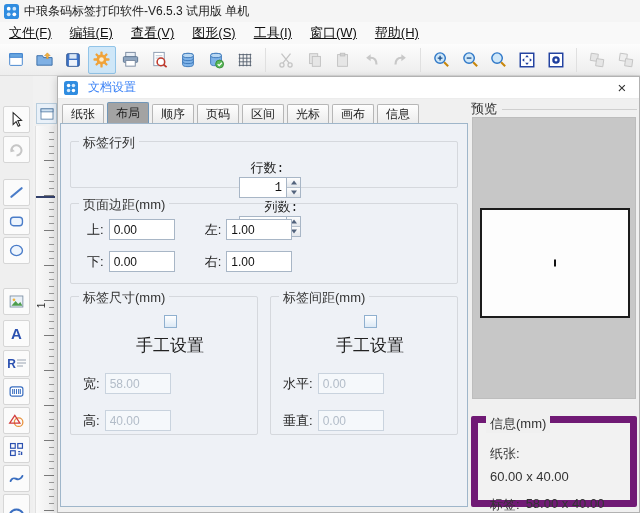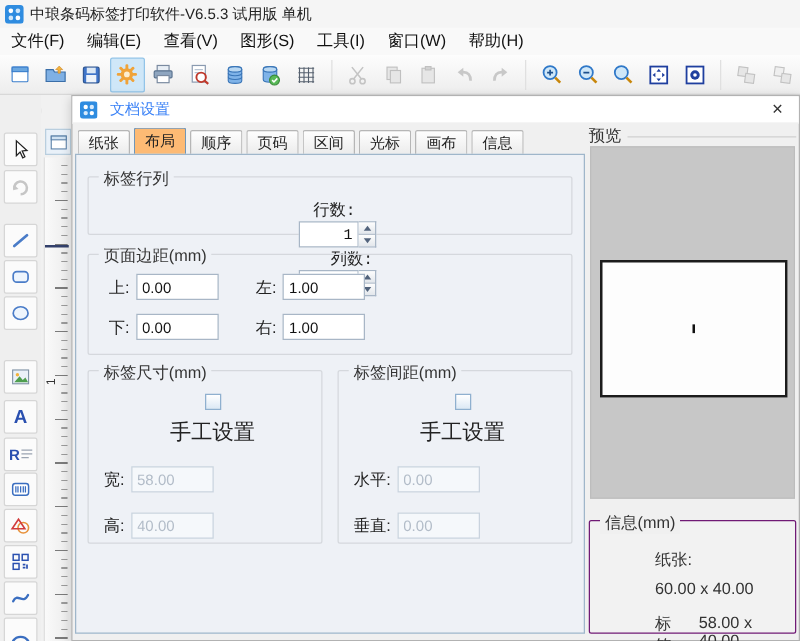--- a/index.html
+++ b/index.html
@@ -8,21 +8,21 @@
     position:relative; overflow:hidden;
     font-family:"Liberation Sans","DejaVu Sans",sans-serif;
     background:#f0f0f0; color:#1a1a1a;
   }
   
   .titlebar { position:absolute; left:0; top:0; width:640px; height:22px;
     background:#f5f5f5; display:flex; align-items:center; gap:5px; padding-left:4px;
     font-size:12px; color:#222; }
   .menubar { position:absolute; left:0; top:22px; width:640px; height:22px;
     background:#f9f9f9; display:flex; align-items:center; font-size:13px; color:#111; }
-  .menu-item { padding:2px 9px; cursor:default; }
+  .menu-item { padding:2px 9px; cursor:default;text-decoration:underline; }
   .toolbar { position:absolute; left:0; top:44px; width:640px; height:32px;
     background:linear-gradient(#fdfdfd,#ededed); border-bottom:1px solid #d8d8d8;
     display:flex; align-items:center; padding-left:2px; }
   .tbtn { width:30px; height:28px; display:flex; align-items:center; justify-content:center;
     border:1px solid transparent; border-radius:2px; }
   .tbtn.active { background:#cfe7f8; border-color:#92c4e8; }
   .tsep { width:7px; height:24px; border-right:1px solid #e0e0e0; margin-right:6px; }
   
   .bg-doc-tab { position:absolute; left:2px; top:80px; width:56px; overflow:hidden;
     font-size:13px; color:#bdbdbd; white-space:nowrap; }
@@ -50,21 +50,21 @@
     background:#f0f0f0; border:1px solid #b2b2b2; box-shadow:0 2px 8px rgba(0,0,0,.18); }
   .dlg-title { position:absolute; left:0; top:0; width:100%; height:22px; background:#ffffff;
     border-bottom:1px solid #ececec; display:flex; align-items:center; gap:10px; padding-left:6px;
     font-size:12px; color:#3b82f6; }
   .dlg-close { position:absolute; right:8px; top:2px; width:18px; height:18px;
     font-size:15px; line-height:18px; text-align:center; color:#333; cursor:default; }
   .tabs { position:absolute; left:4px; top:25px; height:22px; display:flex; gap:3px; align-items:flex-end; }
   .tab { height:20px; padding:0 8px; font-size:12px; color:#222;
     background:linear-gradient(#fefefe,#ebebeb); border:1px solid #b6b6b6; border-bottom:none;
     border-radius:2px 2px 0 0; display:flex; align-items:center; }
-  .tab.active { height:22px; background:#fdba74; border-color:#7096b8; }
+  .tab.active { height:22px; background:#a3a3a3; border-color:#7096b8; }
   .panel { position:absolute; left:2px; top:46px; width:408px; height:384px;
     background:#eef1f6; border:1px solid #9fb6ca; }
   .group { position:absolute; border:1px solid #d5d8dd; border-radius:2px; }
   .gtitle { position:absolute; top:-8px; left:8px; background:#eef1f6; padding:0 4px;
     font-size:13px; color:#333; }
   .g1 { left:9px; top:17px; width:388px; height:47px;font-family:Liberation Mono, monospace; }
   .g2 { left:9px; top:79px; width:388px; height:81px; }
   .g3 { left:9px; top:172px; width:188px; height:139px; }
   .g4 { left:209px; top:172px; width:188px; height:139px; }
   .frow { display:flex; align-items:center; font-size:13px; color:#222; }
@@ -92,21 +92,21 @@
   .preview-head { position:absolute; left:413px; top:23px; width:166px;
     display:flex; align-items:center; gap:5px; font-size:13px; color:#333; }
   .preview-head .hline { flex:1; border-top:1px solid #cfcfcf; }
   .preview-box { position:absolute; left:414px; top:40px; width:164px; height:282px;
     background:#c7c7c7; border:1px solid #bdbdbd; }
   .label-rect { position:absolute; left:7px; top:90px; width:150px; height:110px;
     background:#fdfdfd; border:2px solid #1c1c1c; }
   .label-rect::after { content:""; position:absolute; left:50%; top:50%; width:2px; height:7px;
     background:#111; transform:translate(-50%,-50%); }
   .info-group { position:absolute; left:413px; top:339px; width:166px; height:91px;
-    border:1px solid #701a75; border-radius:2px; background:#f2f2f2;padding-left:40px; }
+    border:7px solid #701a75; border-radius:2px; background:#f2f2f2; }
   .info-group .gtitle2 { position:absolute; top:-8px; left:8px; background:#f0f0f0; padding:0 4px;
     font-size:13px; color:#333; }
   .irow { display:flex; gap:6px; font-size:13px; color:#333; margin:0 0 0 12px; }
   .irow.i1 { margin-top:22px;flex-direction:column; } .irow.i2 { margin-top:12px; }
   svg { display:block; }
 </style>
 </head>
 <body>
 
 <div class="titlebar">

